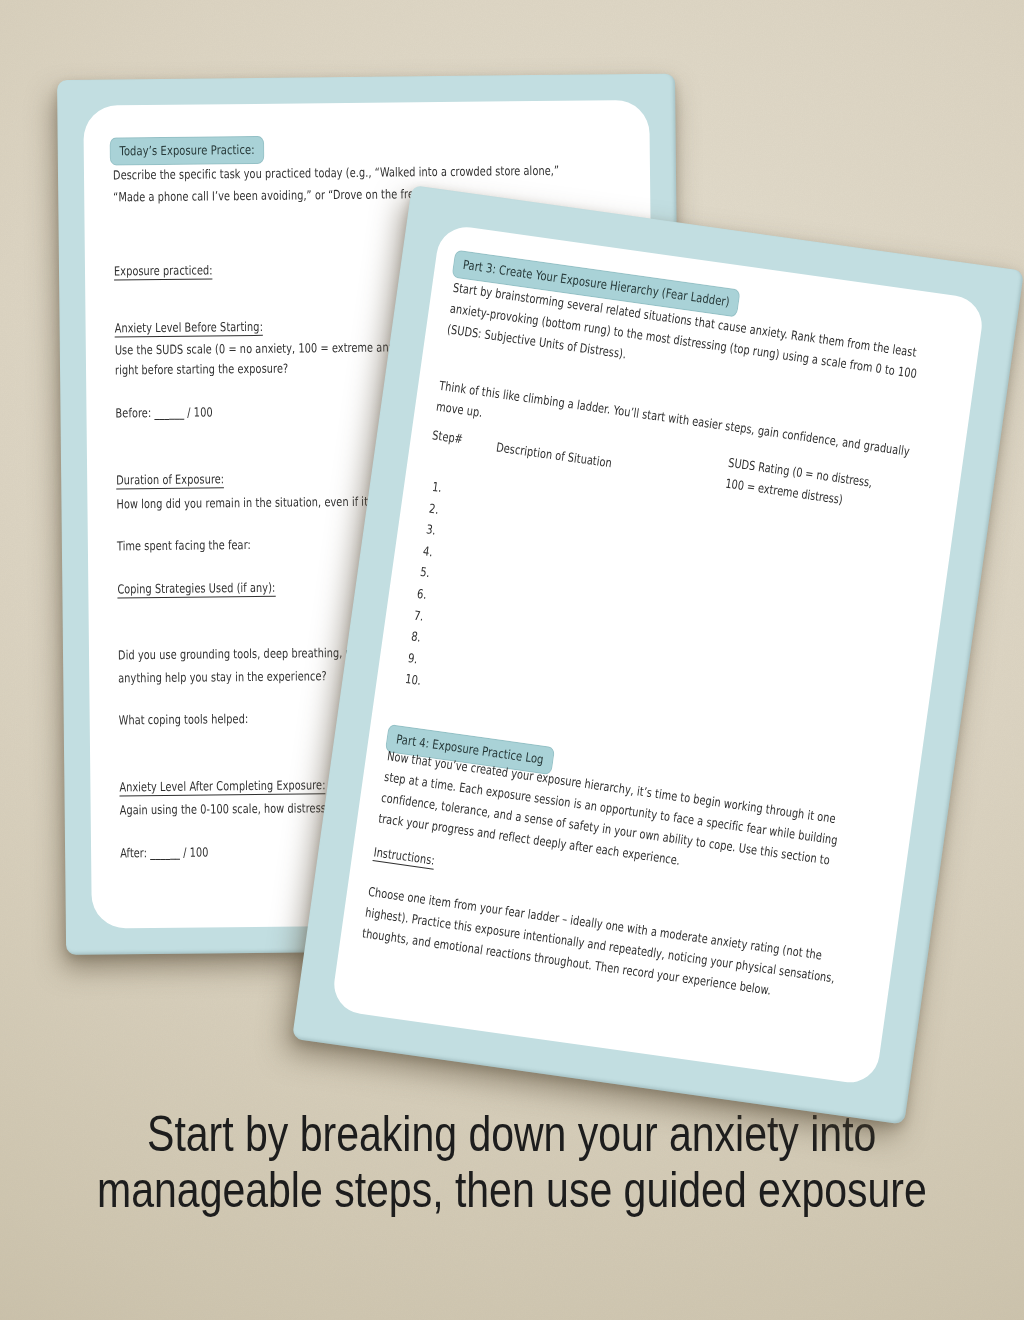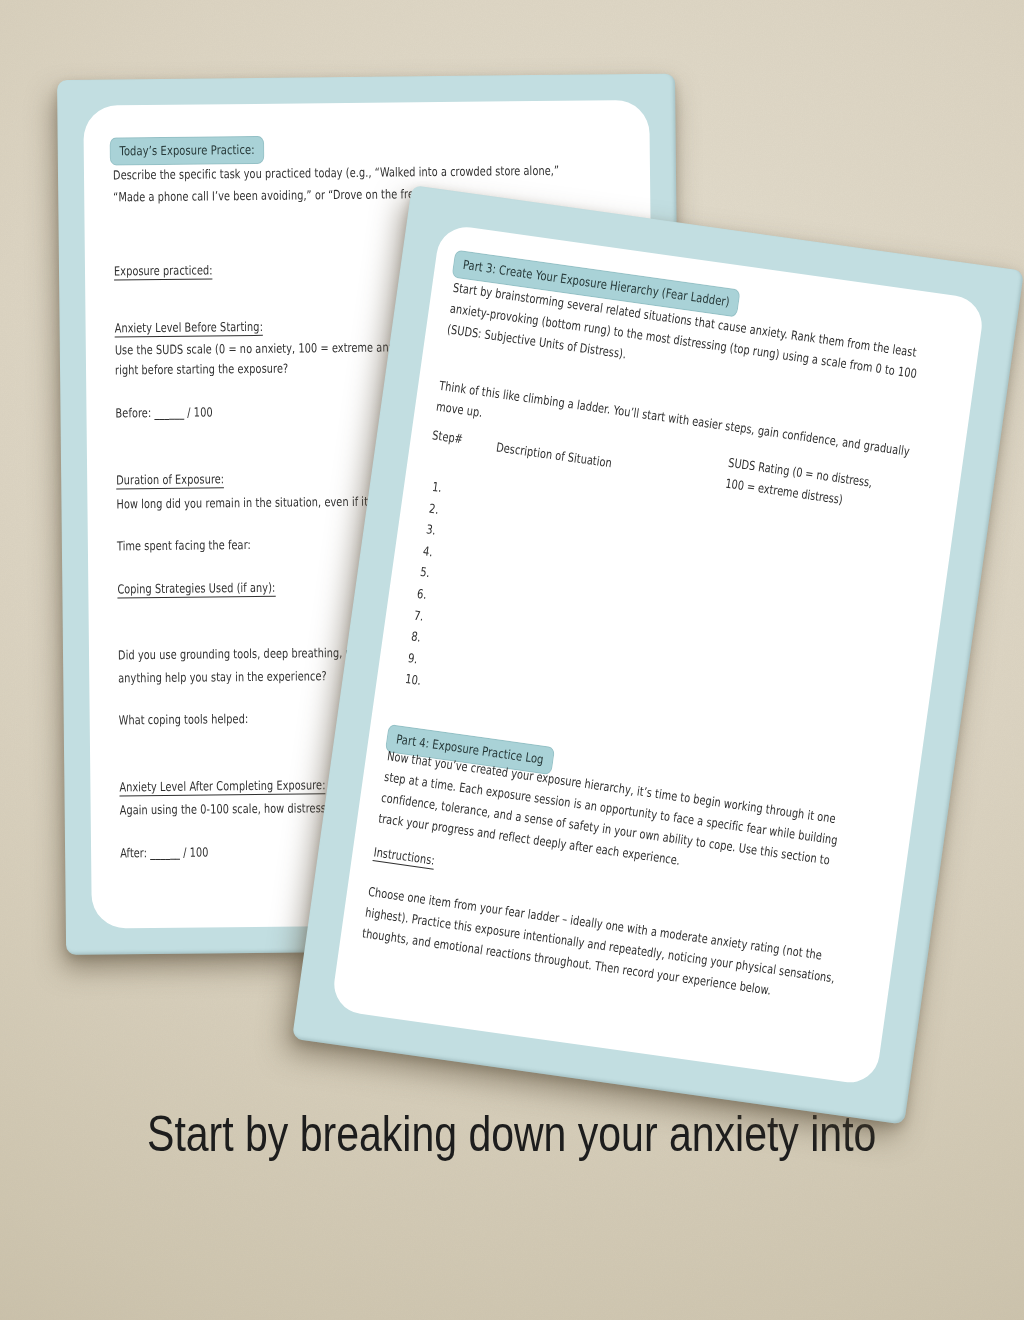--- a/index.html
+++ b/index.html
@@ -62,20 +62,21 @@
 <svg class="grain" width="1024" height="1320">
   <filter id="g">
     <feTurbulence type="fractalNoise" baseFrequency="0.9" numOctaves="2" stitchTiles="stitch"></feTurbulence>
     <feColorMatrix type="matrix" values="0 0 0 0 0.40  0 0 0 0 0.37  0 0 0 0 0.30  0 0 0 0.55 0"></feColorMatrix>
   </filter>
   <rect width="1024" height="1320" filter="url(#g)" opacity="0.16"></rect>
 </svg>
 
 <div class="caption">
   <div class="cl"><span>Start by breaking down your anxiety into</span></div>
+  <div class="cl"><span>manageable steps, then use guided exposure</span></div>
 </div>
 
 <div class="page back-page">
   <div class="inner"></div>
   <div class="pill" style="top:58px">Today’s Exposure Practice:</div>
 
   <div class="ln" style="top:88px">Describe the specific task you practiced today (e.g., “Walked into a crowded store alone,”</div>
   <div class="ln" style="top:110px">“Made a phone call I’ve been avoiding,” or “Drove on the fre</div>
 
   <div class="ln" style="top:184px"><span class="u">Exposure practiced:</span></div>

